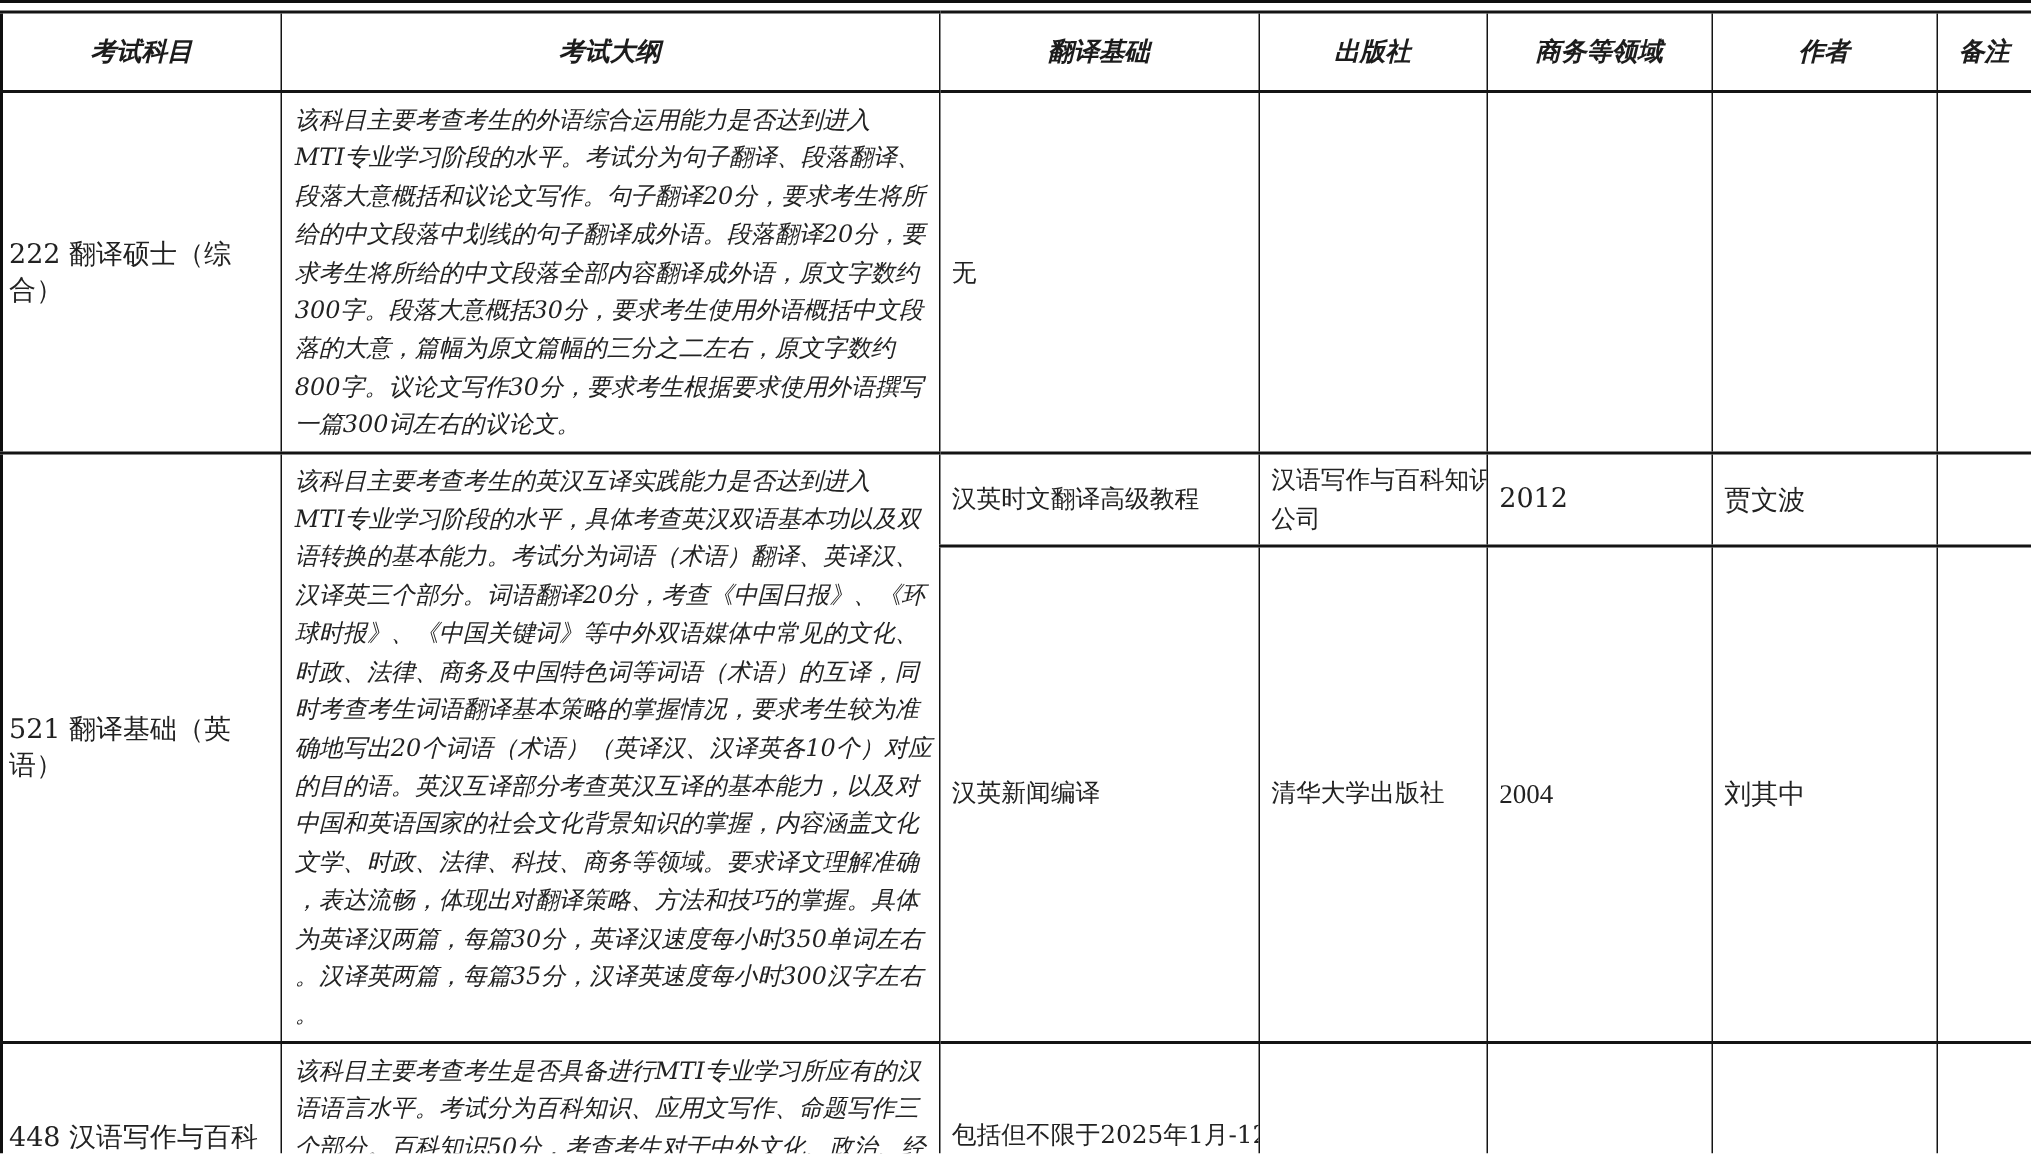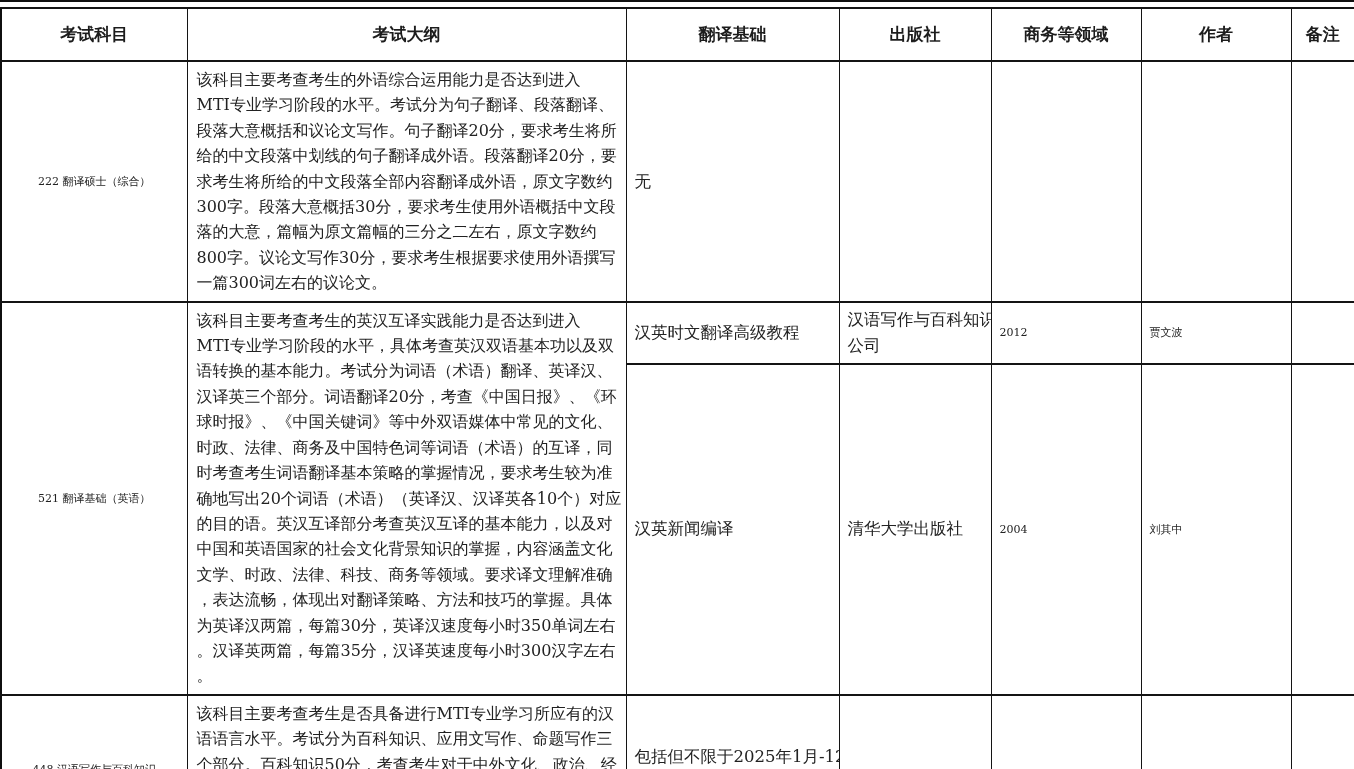--- a/index.html
+++ b/index.html
@@ -43,45 +43,45 @@
     padding: 0 8px;
     vertical-align: middle;
     overflow: hidden;
   }
   th {
     font-size: 17px;
     font-weight: bold;
     text-align: center;
     color: #1c1c1c;
   }
-  thead tr { height: 53px; }
+  thead tr { height: 53px; font-style: italic; }
   tr.r1 { height: 239px; }
   tr.r2a { height: 61px; }
-  tr.r2b { height: 326px; }
+  tr.r2b { height: 326px; font-family: Liberation Serif, serif; }
   tr.r3 { height: 150px; }
   td.subject {
-    text-align: center;
-    font-size: 11px;
+    font-size: 18px;
     padding: 0 4px;
   }
   td.outline {
     vertical-align: top;
     text-align: left;
     font-size: 16px;
     line-height: 25.4px;
     padding: 5px 8px 5px 9px;
     white-space: pre;
+    font-style: italic;
   }
   td.refcell {
     text-align: left;
     font-size: 16.5px;
     line-height: 25.5px;
     white-space: pre;
   }
-  td.empty { font-size: 11px; }
+  td.empty { font-size: 18px; }
 </style>
 </head>
 <body>
 
 <div class="page">
   <div class="top-line"></div>
 
   <table class="syllabus">
     <colgroup>
       <col style="width:186px">

